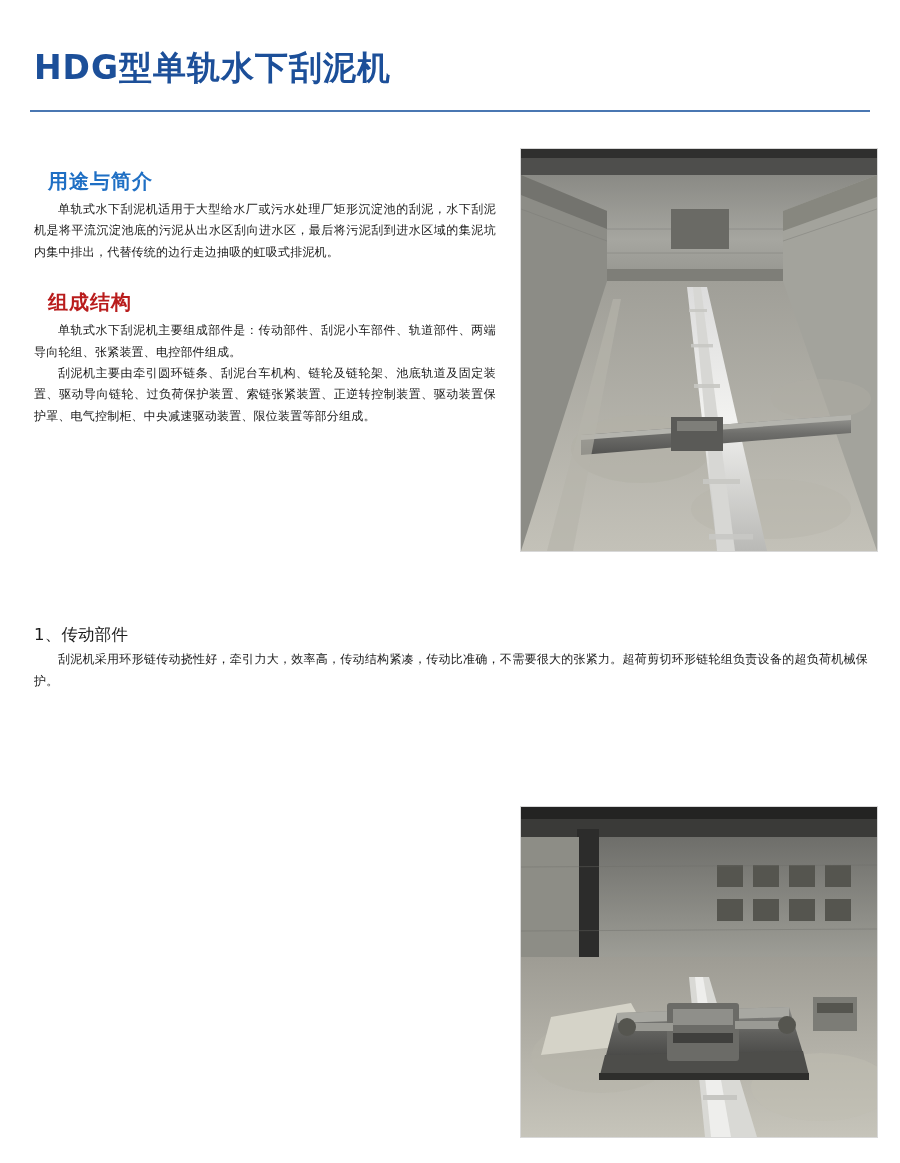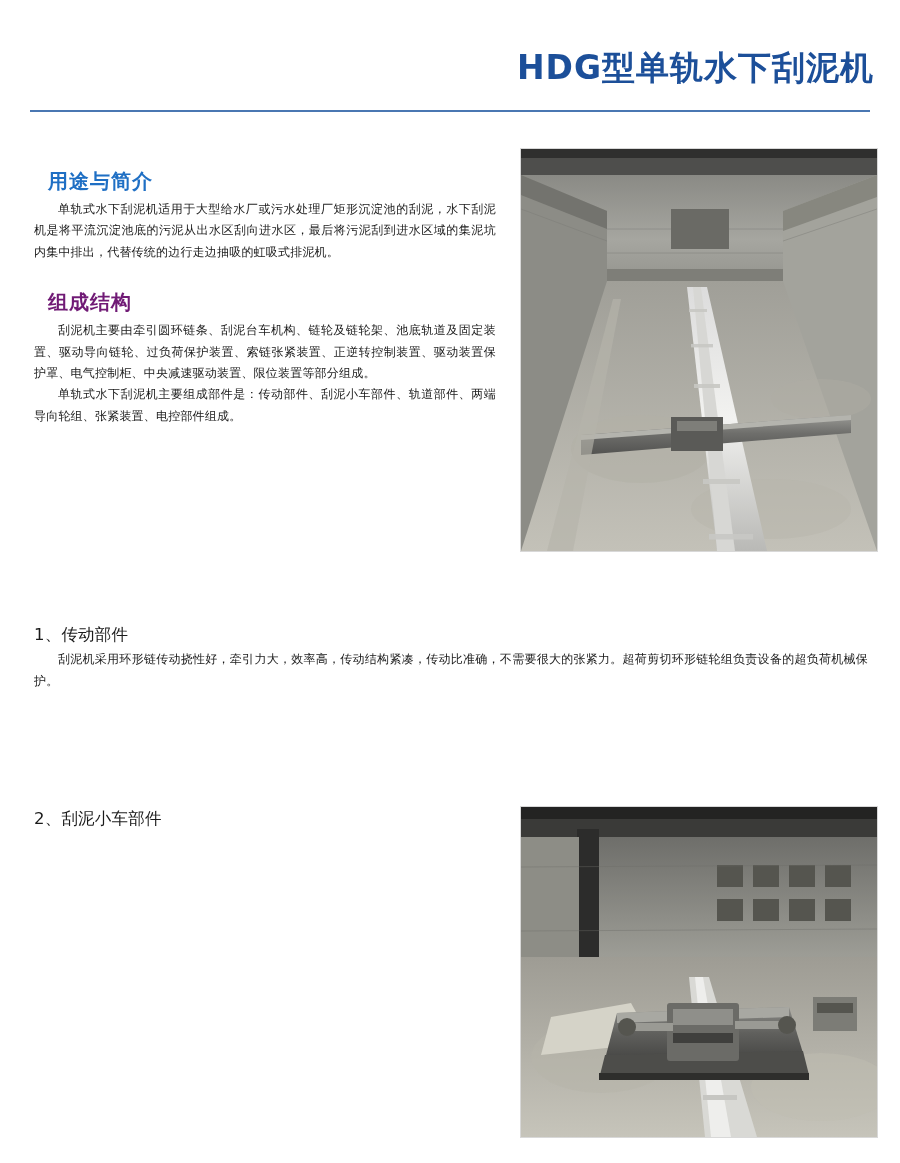--- a/index.html
+++ b/index.html
@@ -23,32 +23,31 @@
     padding: 0 26px;
   }
   .doc-title {
     font-size: 33px;
     font-weight: bold;
     color: #1c4f99;
     letter-spacing: 1px;
     padding-top: 26px;
     padding-left: 8px;
     line-height: 1.2;
-    text-align: right;
   }
   .title-rule {
     height: 2px;
     background: #2a5fa5;
     margin: 8px 4px 0 4px;
     opacity: 0.85;
   }
   .section-head {
     font-size: 20px;
     font-weight: bold;
-    color: #701a75;
+    color: #b91c1c;
     margin: 16px 0 4px 22px;
     letter-spacing: 1px;
   }
   .section-head.blue {
     color: #1f6fc4;
   }
   p.body {
     font-size: 12px;
     line-height: 1.78;
     margin: 0;
@@ -122,32 +121,31 @@
   <div class="title-rule"></div>
 
   <div class="flow-left">
     <div class="section-head blue">用途与简介</div>
     <div class="col-left">
       <p class="body indent">单轨式水下刮泥机适用于大型给水厂或污水处理厂矩形沉淀池的刮泥，水下刮泥机是将平流沉淀池底的污泥从出水区刮向进水区，最后将污泥刮到进水区域的集泥坑内集中排出，代替传统的边行走边抽吸的虹吸式排泥机。</p>
     </div>
 
     <div class="section-head" style="margin-top:26px;">组成结构</div>
     <div class="col-left">
+      <p class="body indent">单轨式水下刮泥机主要组成部件是：传动部件、刮泥小车部件、轨道部件、两端导向轮组、张紧装置、电控部件组成。</p>
       <p class="body indent">刮泥机主要由牵引圆环链条、刮泥台车机构、链轮及链轮架、池底轨道及固定装置、驱动导向链轮、过负荷保护装置、索链张紧装置、正逆转控制装置、驱动装置保护罩、电气控制柜、中央减速驱动装置、限位装置等部分组成。</p>
-      <p class="body indent">单轨式水下刮泥机主要组成部件是：传动部件、刮泥小车部件、轨道部件、两端导向轮组、张紧装置、电控部件组成。</p>
     </div>
   </div>
 
   <div class="block-mid full-width">
     <div class="numbered">1、传动部件</div>
     <p class="body indent">刮泥机采用环形链传动挠性好，牵引力大，效率高，传动结构紧凑，传动比准确，不需要很大的张紧力。超荷剪切环形链轮组负责设备的超负荷机械保护。</p>
   </div>
 
   <div class="block-low">
-    <div class="numbered" style="padding-left:8px;">2、刮泥小车部件</div>
   </div>
 
   <div class="photo" id="photo-1">
     <svg class="ph-svg" viewBox="0 0 356 402" preserveAspectRatio="none">
       <defs>
         <linearGradient id="wallGrad" x1="0" y1="0" x2="0" y2="1">
           <stop offset="0%" stop-color="#8a8a85"></stop>
           <stop offset="55%" stop-color="#a6a6a0"></stop>
           <stop offset="100%" stop-color="#8f8f89"></stop>
         </linearGradient>

